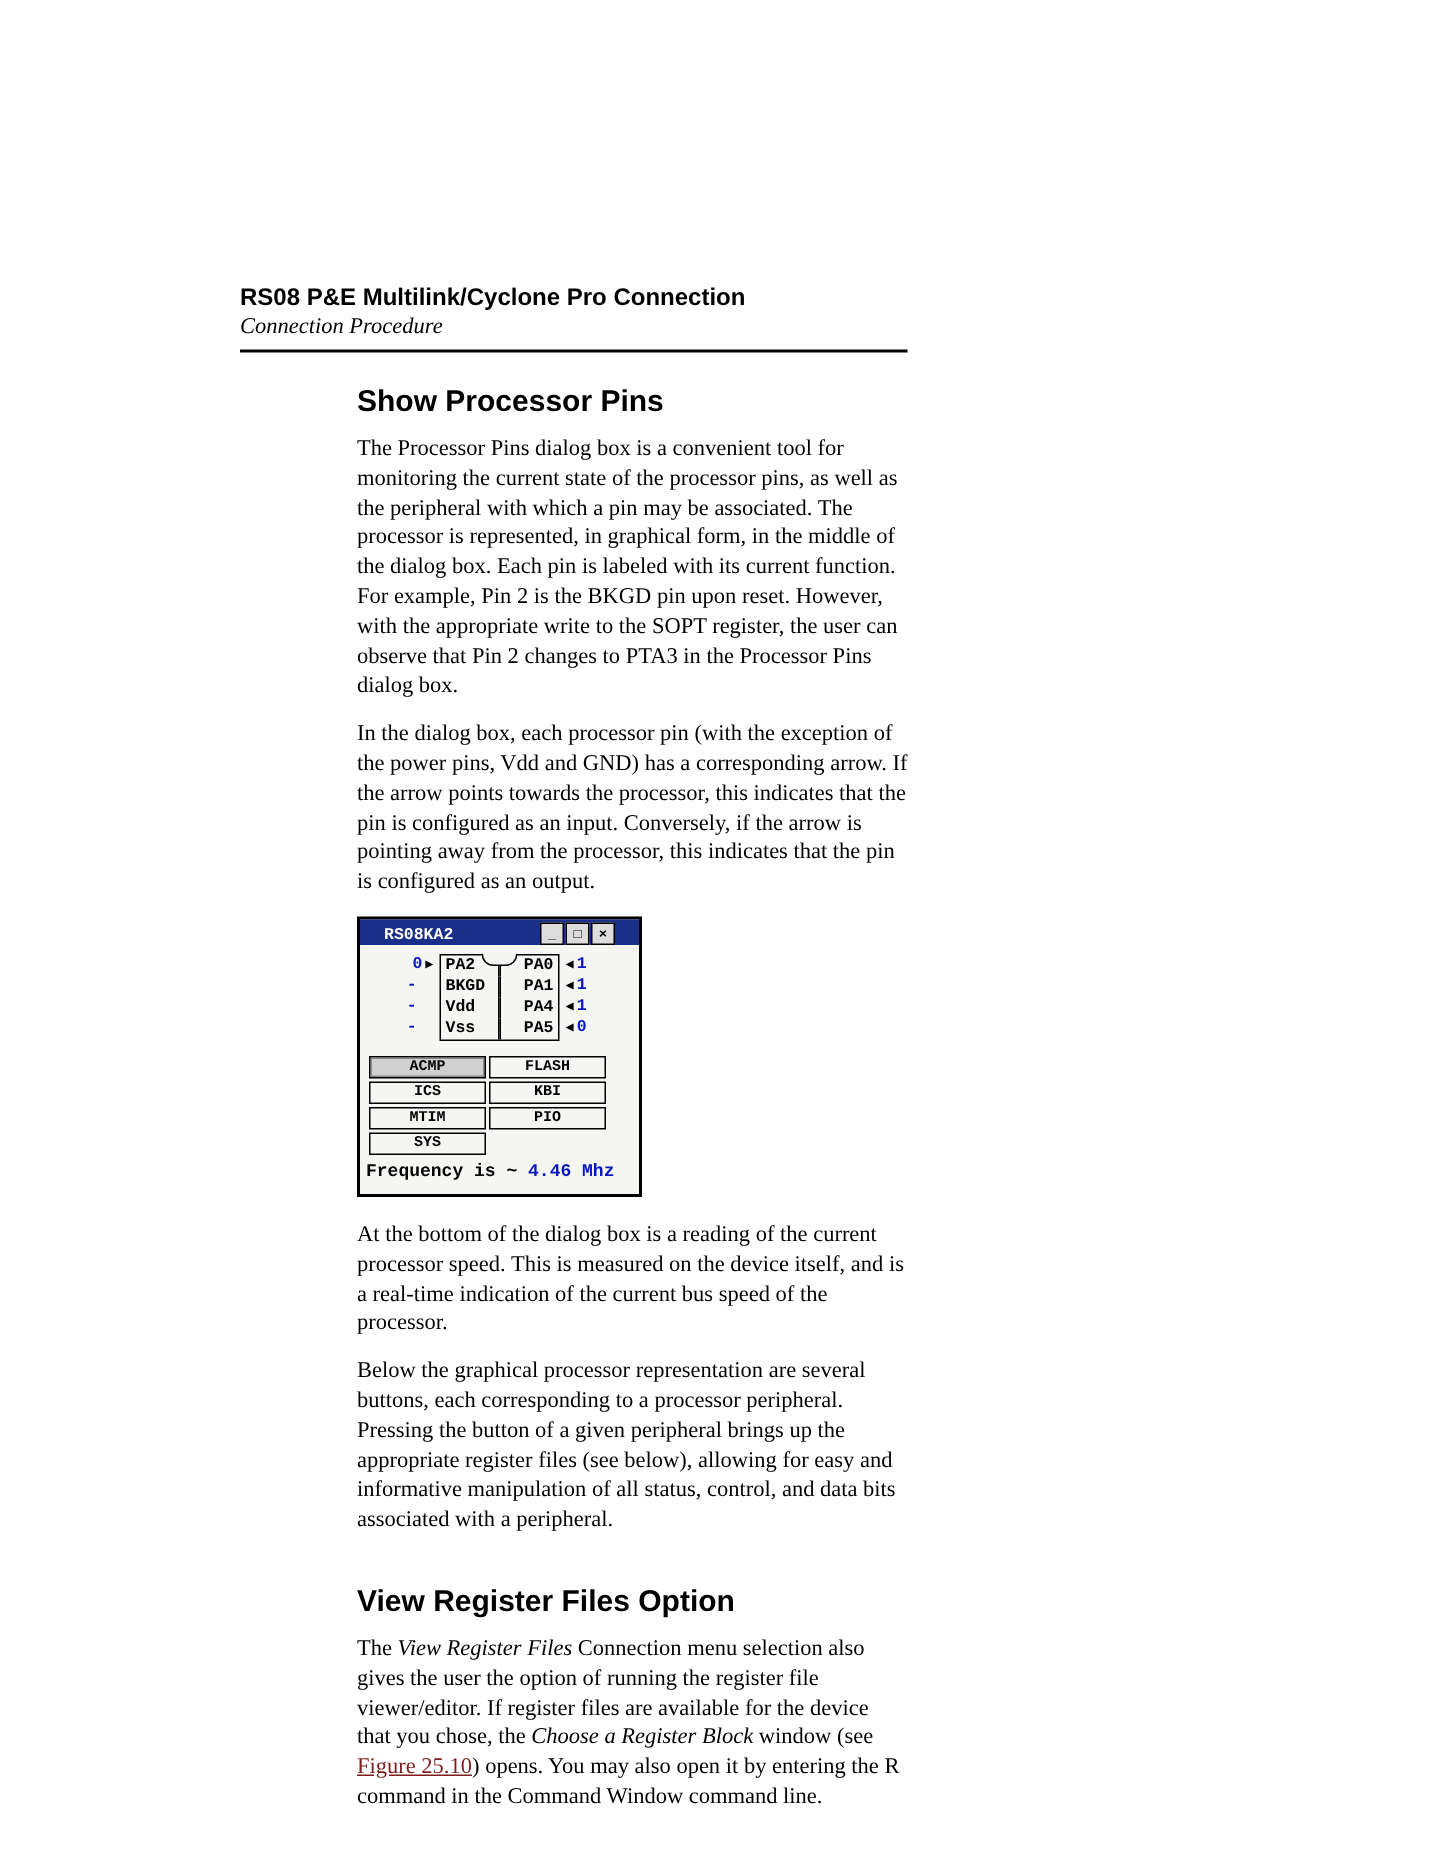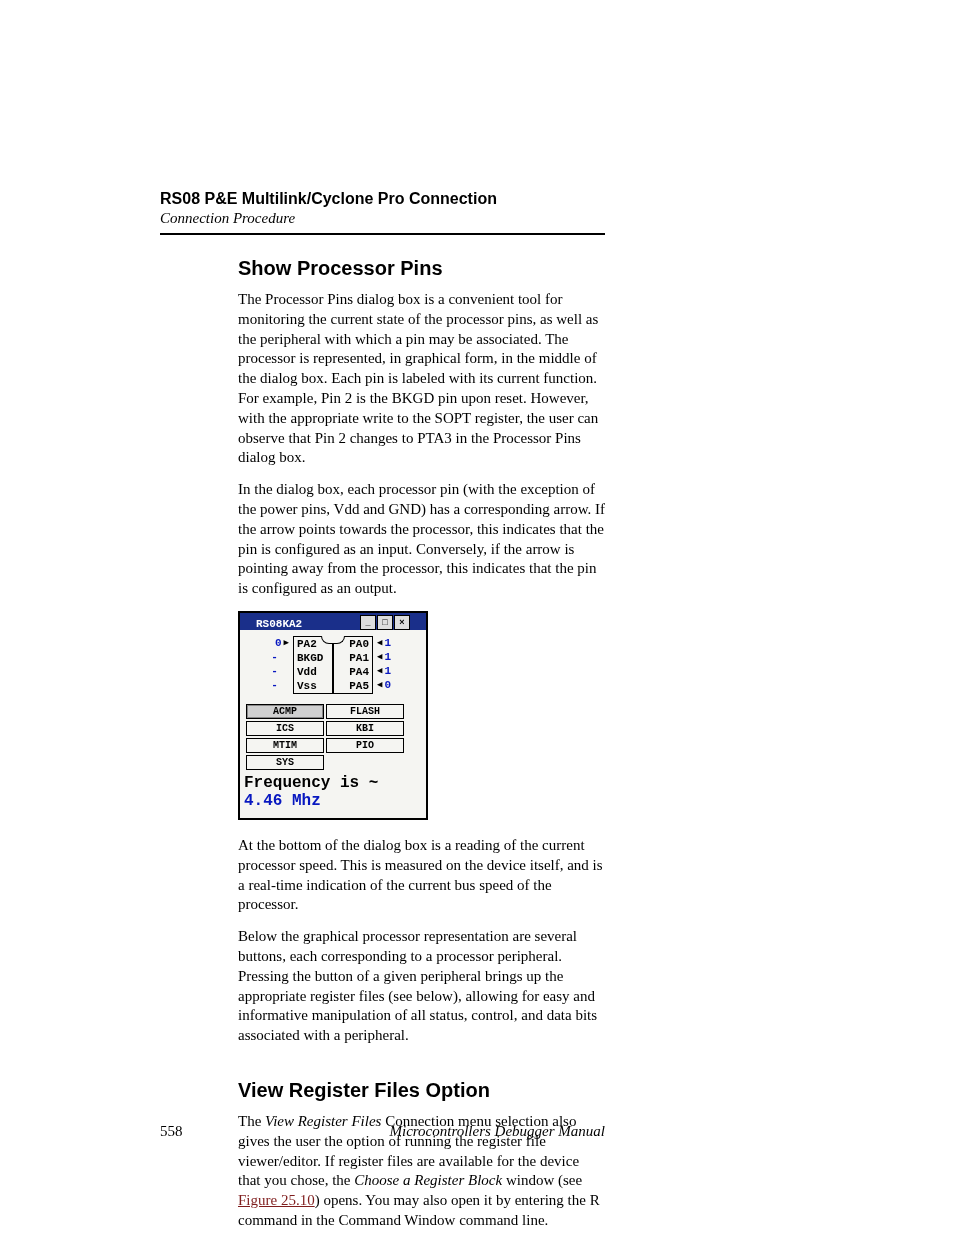--- a/index.html
+++ b/index.html
@@ -24,21 +24,21 @@
   .side.left{justify-content:flex-end;padding-right:2px;}
   .side.right{justify-content:flex-start;padding-left:2px;}
   .val{color:#0818c0;font-weight:bold;}
   .dash{color:#0818c0;font-weight:bold;}
   .arrow{font-size:9px;margin:0 2px;}
   .chip-cell{width:36px;border-right:1.5px solid #000;padding:1px 3px;}
   .chip-cell.r{border-right:none;border-left:1.5px solid #000;text-align:right;}
   .btn-grid{display:flex;flex-wrap:wrap;gap:2px;margin:2px 0 4px 2px;}
   .btn-grid .b{border:1.5px solid #000;padding:1px 18px;min-width:40px;text-align:center;background:#f5f5f2;font-size:10px;}
   .btn-grid .b.sel{background:#d0d0d0;box-shadow:inset 0 0 0 1px #888;}
-  .freq{margin-top:4px;font-size:16px;}
+  .freq{margin-top:4px;font-size:12px;}
   .freq .fv{color:#0818c0;}
   .italic{font-style:italic;}
   a.link{color:#7f1d1d;text-decoration:underline;}
   .footer{position:absolute;left:160px;right:155px;bottom:95px;display:flex;align-items:center;font-size:15px;}
   .footer .pg{font-family:"Times New Roman",serif;}
   .footer .man{flex:1;text-align:right;font-style:italic;}
 </style>
 </head>
 <body>
 
@@ -152,18 +152,14 @@
   <div class="body-col" style="margin-top:16px;">
     <p>At the bottom of the dialog box is a reading of the current processor speed. This is measured on the device itself, and is a real-time indication of the current bus speed of the processor.</p>
     <p>Below the graphical processor representation are several buttons, each corresponding to a processor peripheral. Pressing the button of a given peripheral brings up the appropriate register files (see below), allowing for easy and informative manipulation of all status, control, and data bits associated with a peripheral.</p>
 
     <div class="h2" style="margin-top:33px;">View Register Files Option</div>
     <p>
       <span>The </span><span class="italic">View Register Files</span><span> Connection menu selection also gives the user the option of running the register file viewer/editor. If register files are available for the device that you chose, the </span><span class="italic">Choose a Register Block</span><span> window (see </span><a href="#" class="link">Figure 25.10</a><span>) opens. You may also open it by entering the R command in the Command Window command line.</span>
     </p>
   </div>
 
-  <div class="footer">
-    <span class="pg">558</span>
-    <span class="man">Microcontrollers Debugger Manual</span>
-  </div>
 
 </div>
 
 </body></html>

